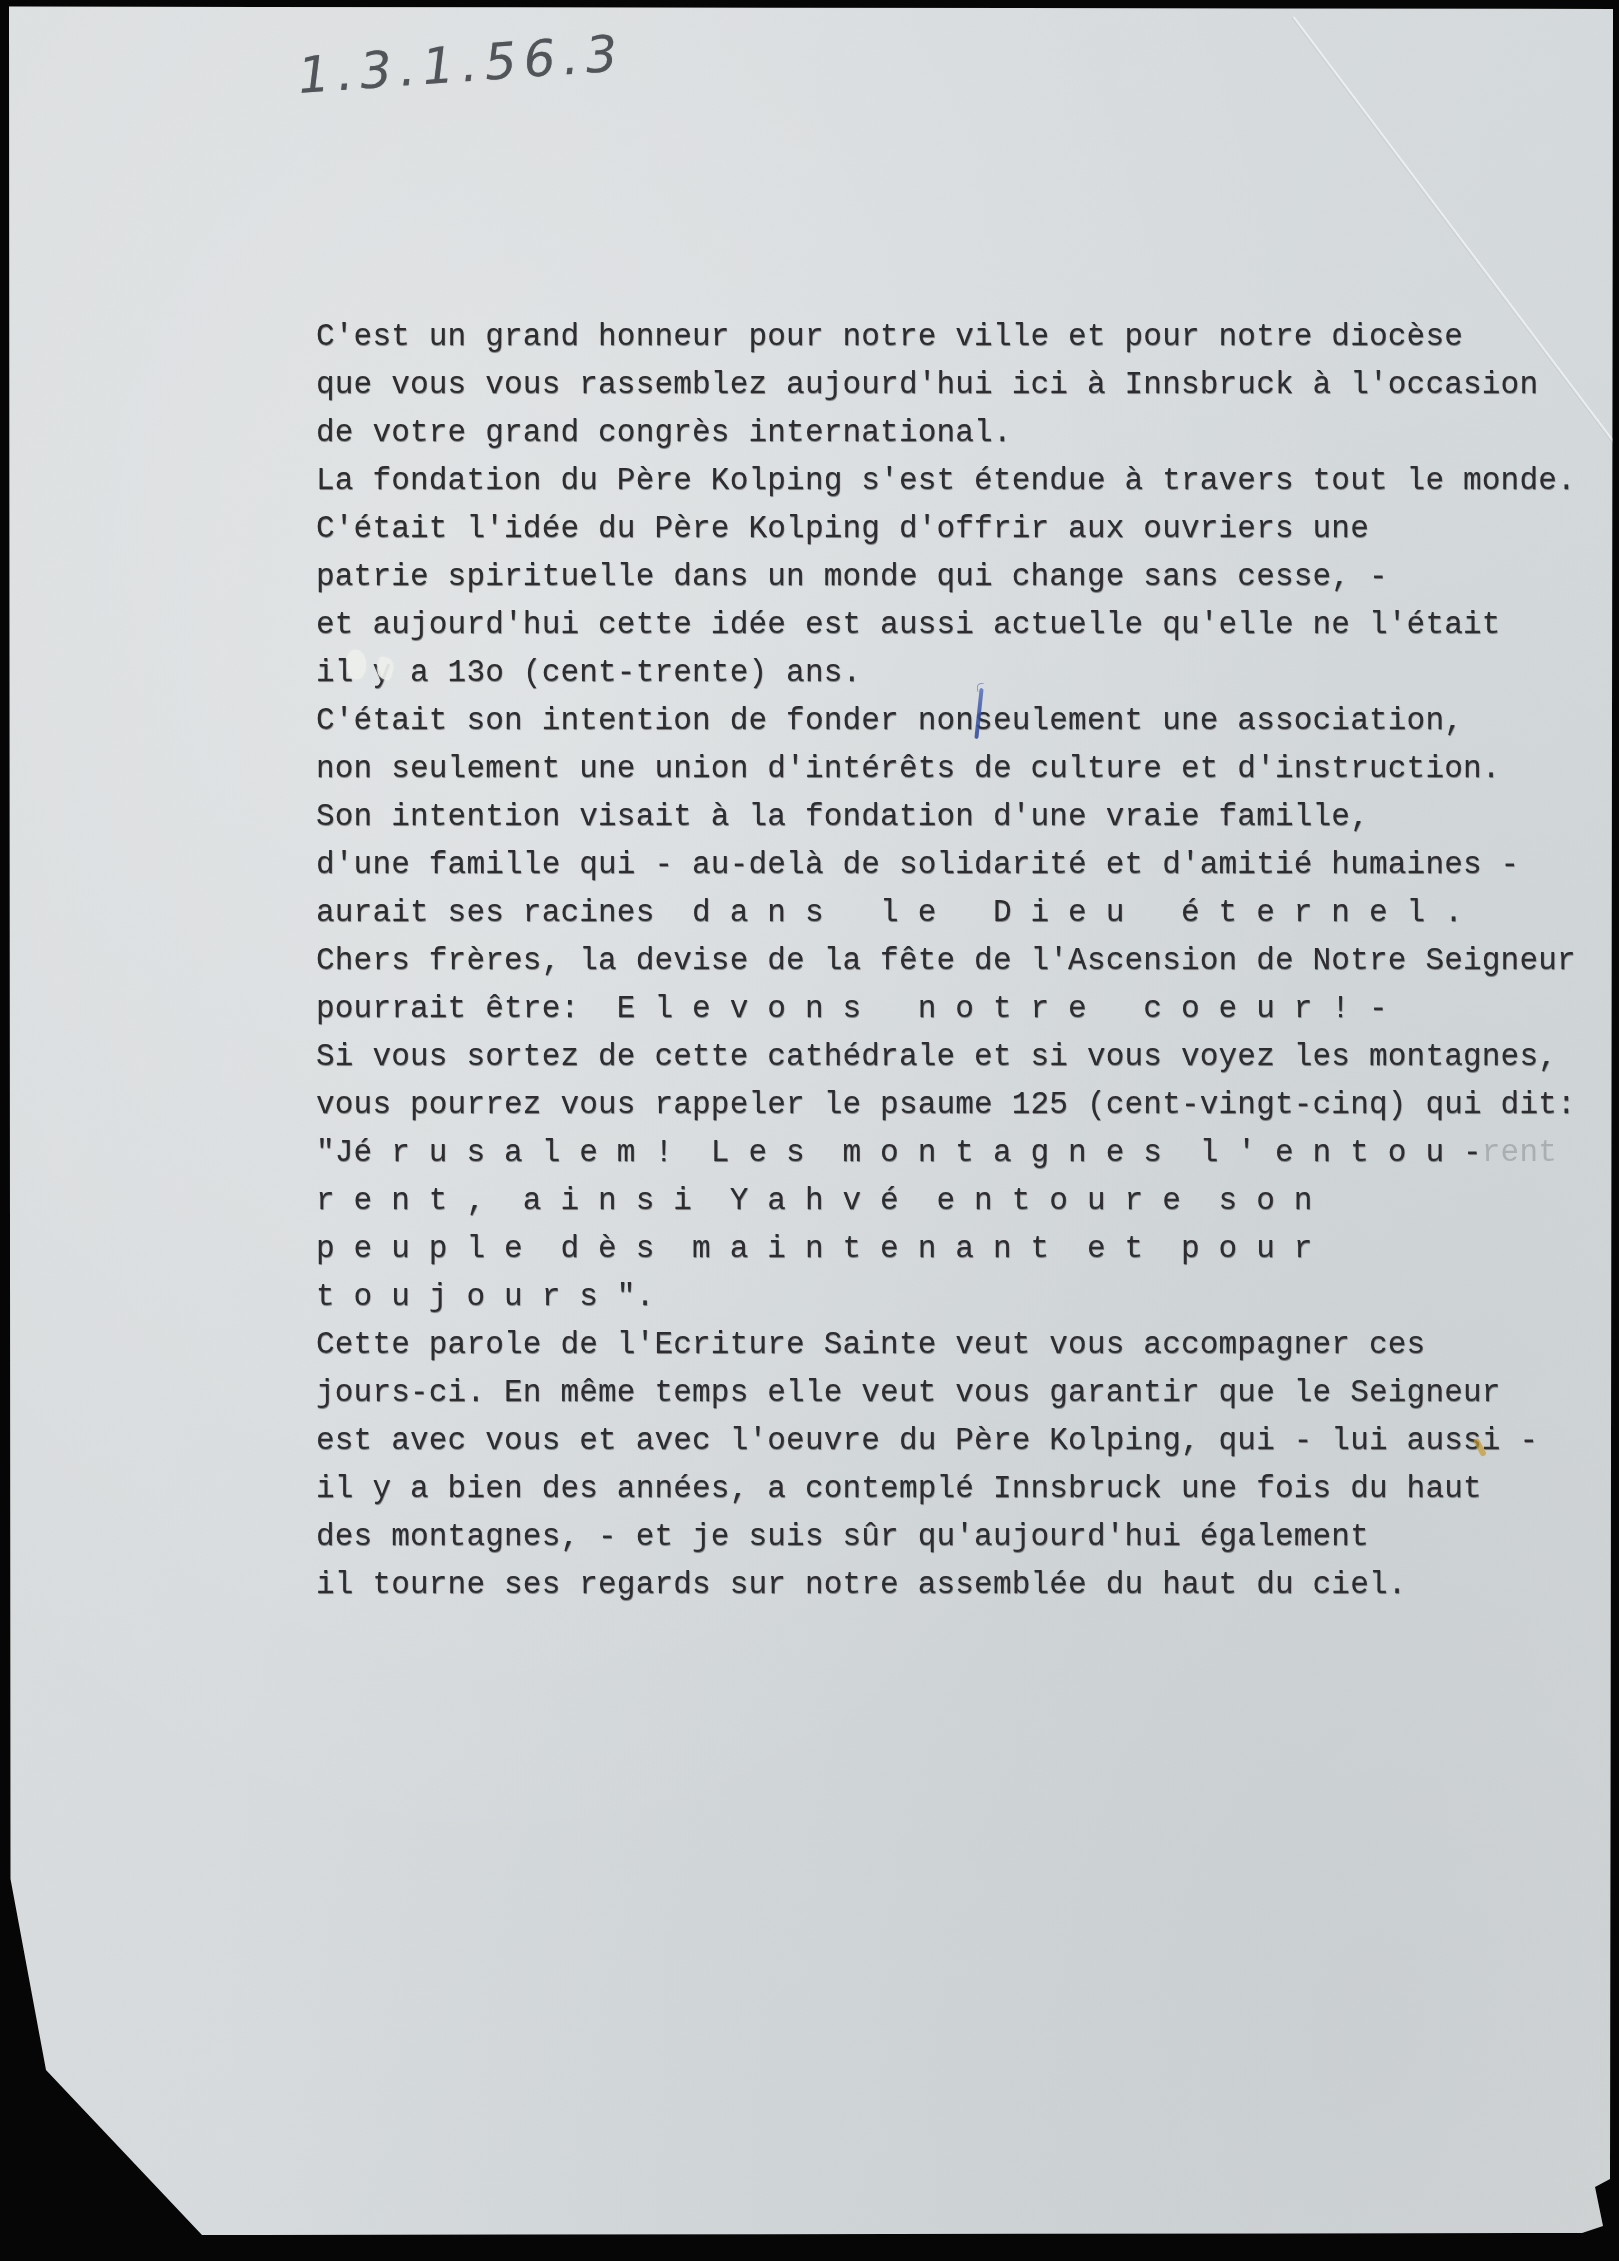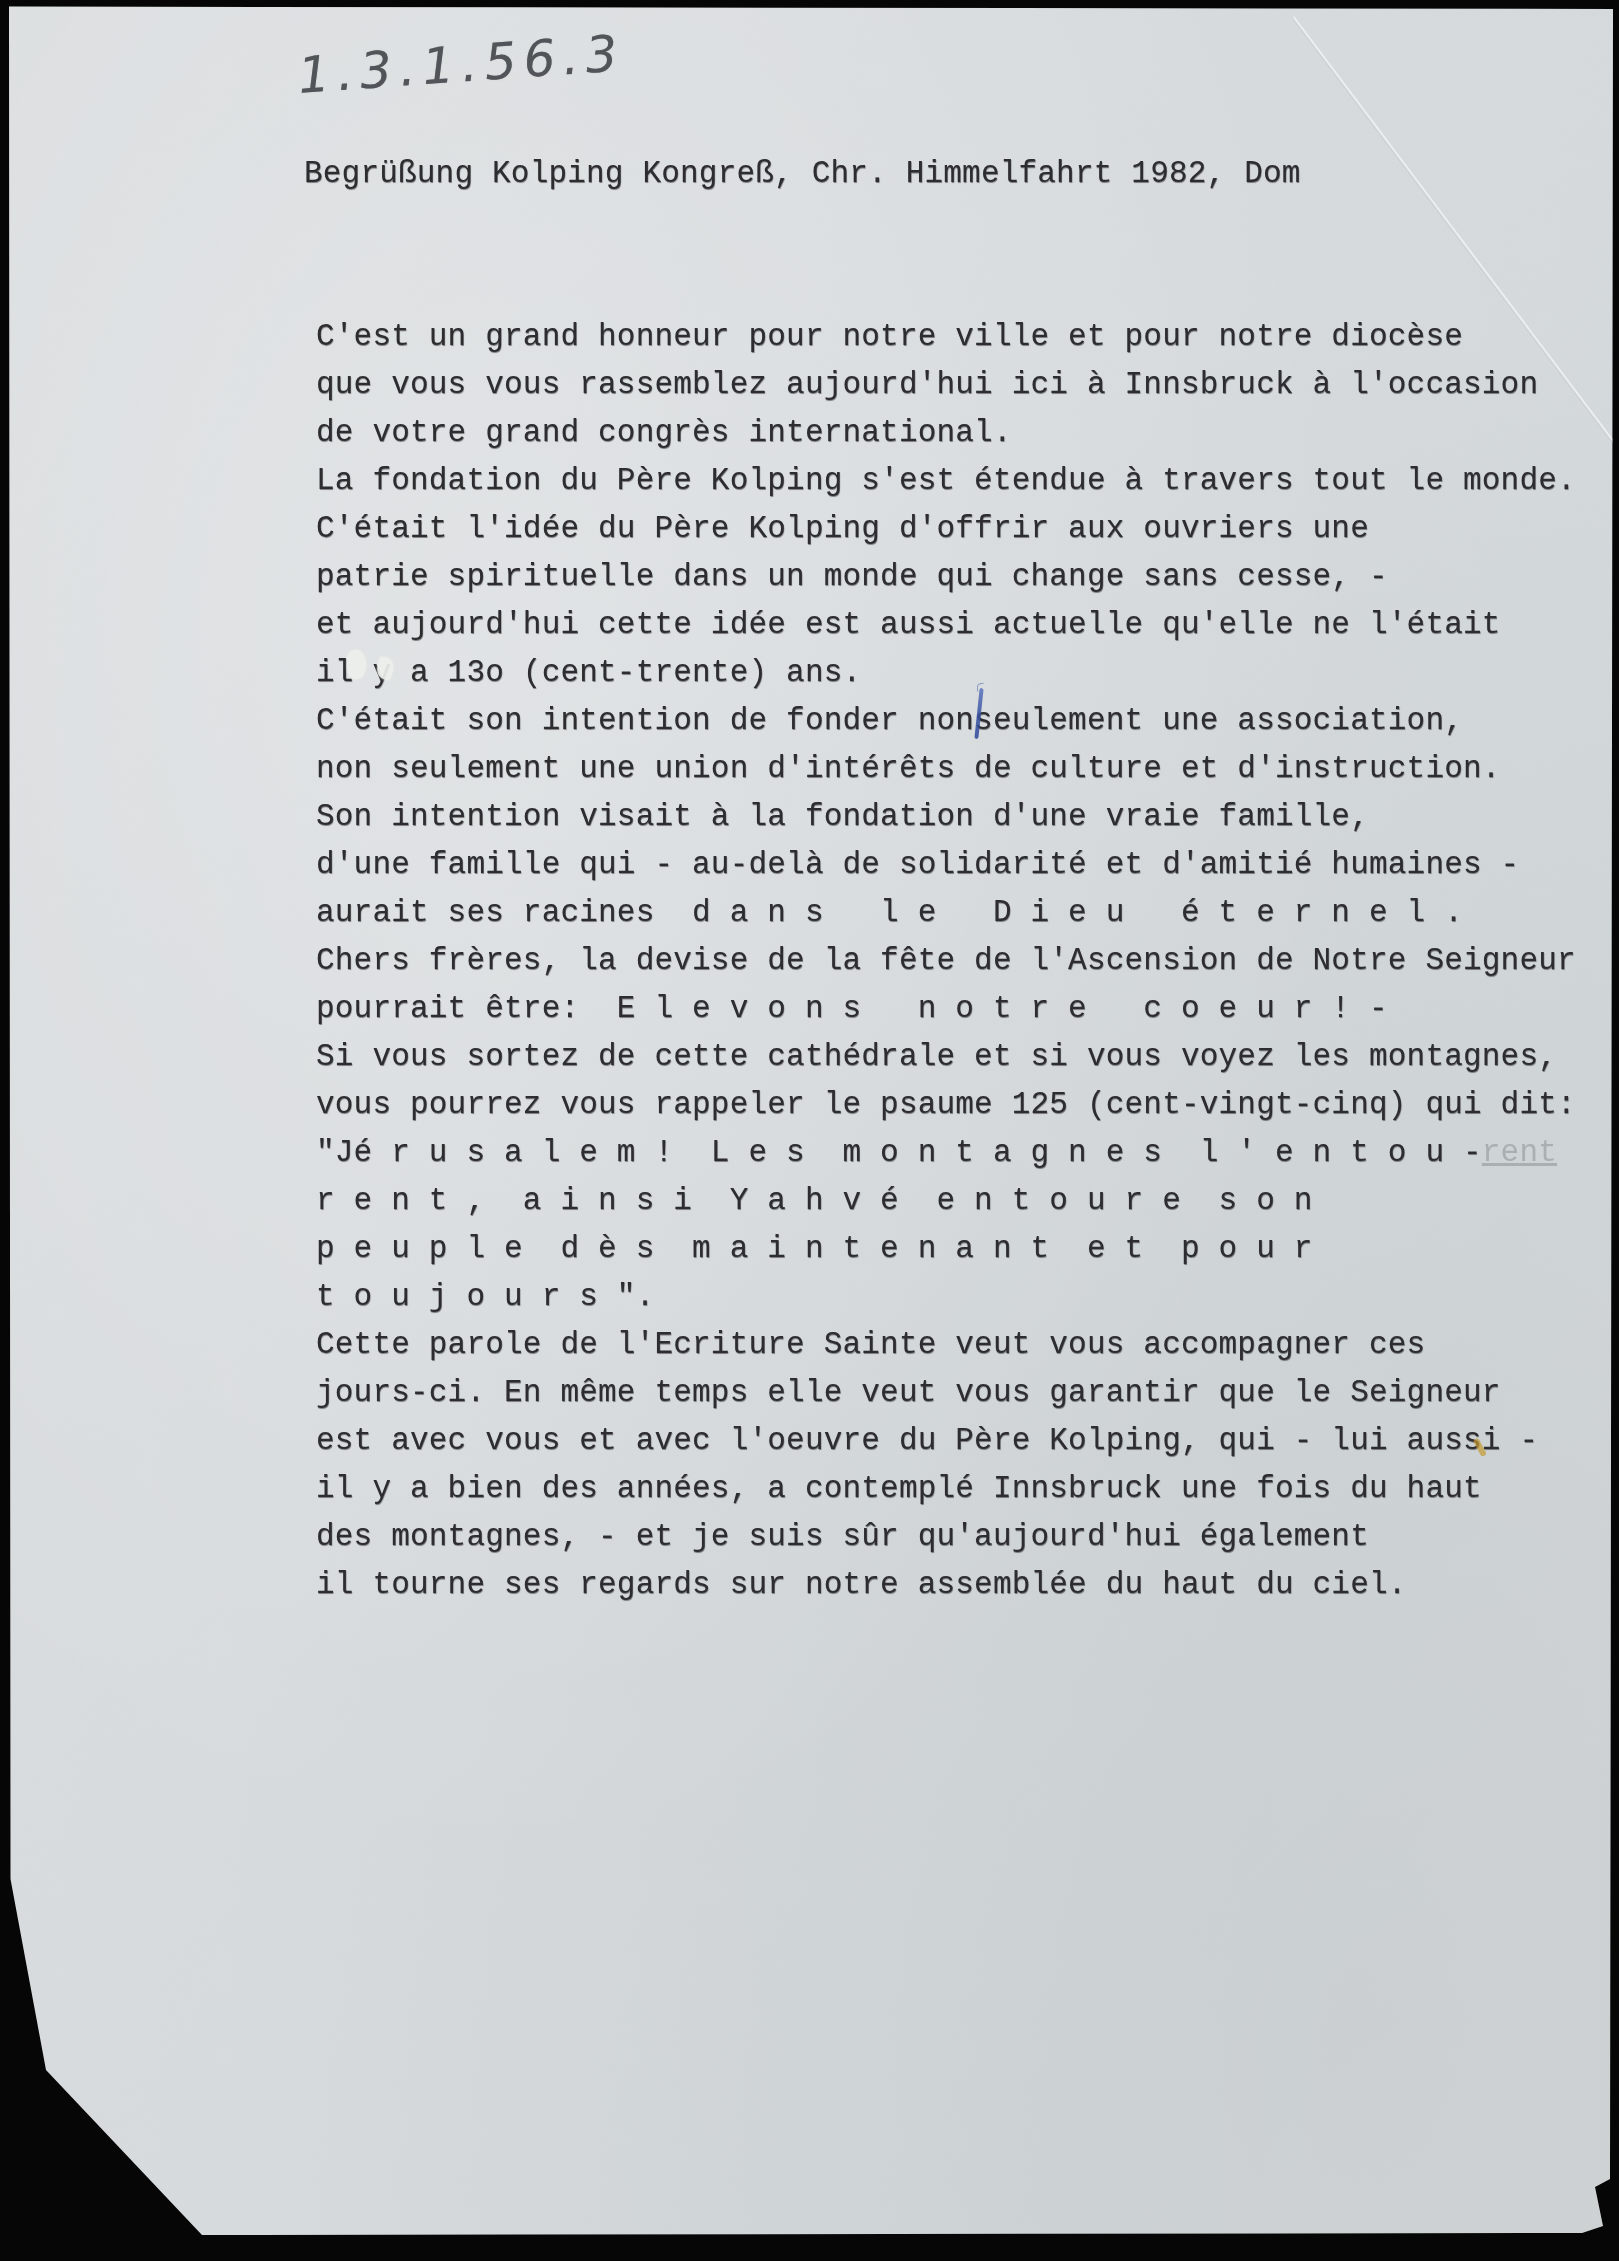--- a/index.html
+++ b/index.html
@@ -48,21 +48,20 @@
     font-size:31px;line-height:48px;letter-spacing:0.2px;
     color:#2d2d30;white-space:pre;
     text-shadow:0.5px 0.5px 0.7px rgba(45,45,48,0.55);
     margin-left:12px;
   }
   .line{height:48px;}
   .erased{
     color:rgba(75,80,85,0.28);
     text-shadow:none;
     filter:blur(0.5px);
-    text-decoration:underline;
   }
   .whiteout{
     position:absolute;background:#eef0ec;opacity:0.92;border-radius:40% 55% 50% 45%;
     box-shadow:0 0 2.4px rgba(240,242,238,0.9);
   }
   .w1{left:347px;top:650px;width:19.4px;height:29px;}
   .w2{left:377px;top:658px;width:16px;height:21px;transform:rotate(18deg);border-radius:20% 50% 20% 60%;}
   .pen-blue{
     position:absolute;left:977px;top:688px;width:4px;height:51px;
     background:linear-gradient(180deg,#5a73bd 0%,#3c56a6 45%,#2f479a 100%);
@@ -96,21 +95,20 @@
 
     <div class="crease"></div>
 
     <svg class="folded-corner" width="1620" height="2261" viewBox="0 0 2000 2792">
       <polygon points="56,2572 88,2792 168,2758" fill="#ece9da"></polygon>
       <polygon points="56,2572 88,2792 168,2758" fill="none" stroke="#c9c6b6" stroke-width="1.5"></polygon>
     </svg>
 
     <div class="handwritten">1.3.1.56.3</div>
 
-    <div class="title">Begrüßung Kolping Kongreß, Chr. Himmelfahrt 1982, Dom</div>
 
     <div class="body" id="body-text"><div class="line">C'est un grand honneur pour notre ville et pour notre diocèse</div><div class="line">que vous vous rassemblez aujourd'hui ici à Innsbruck à l'occasion</div><div class="line">de votre grand congrès international.</div><div class="line">La fondation du Père Kolping s'est étendue à travers tout le monde.</div><div class="line">C'était l'idée du Père Kolping d'offrir aux ouvriers une</div><div class="line">patrie spirituelle dans un monde qui change sans cesse, -</div><div class="line">et aujourd'hui cette idée est aussi actuelle qu'elle ne l'était</div><div class="line">il y a 13o (cent-trente) ans.</div><div class="line">C'était son intention de fonder nonseulement une association,</div><div class="line">non seulement une union d'intérêts de culture et d'instruction.</div><div class="line">Son intention visait à la fondation d'une vraie famille,</div><div class="line">d'une famille qui - au-delà de solidarité et d'amitié humaines -</div><div class="line">aurait ses racines  d a n s   l e   D i e u   é t e r n e l .</div><div class="line">Chers frères, la devise de la fête de l'Ascension de Notre Seigneur</div><div class="line">pourrait être:  E l e v o n s   n o t r e   c o e u r ! -</div><div class="line">Si vous sortez de cette cathédrale et si vous voyez les montagnes,</div><div class="line">vous pourrez vous rappeler le psaume 125 (cent-vingt-cinq) qui dit:</div><div class="line">"Jé r u s a l e m !  L e s  m o n t a g n e s  l ' e n t o u -<span class="erased">rent</span></div><div class="line">r e n t ,  a i n s i  Y a h v é  e n t o u r e  s o n</div><div class="line">p e u p l e  d è s  m a i n t e n a n t  e t  p o u r</div><div class="line">t o u j o u r s ".</div><div class="line">Cette parole de l'Ecriture Sainte veut vous accompagner ces</div><div class="line">jours-ci. En même temps elle veut vous garantir que le Seigneur</div><div class="line">est avec vous et avec l'oeuvre du Père Kolping, qui - lui aussi -</div><div class="line">il y a bien des années, a contemplé Innsbruck une fois du haut</div><div class="line">des montagnes, - et je suis sûr qu'aujourd'hui également</div><div class="line">il tourne ses regards sur notre assemblée du haut du ciel.</div></div>
 
     <div class="whiteout w1"></div>
     <div class="whiteout w2"></div>
     <div class="pen-blue"></div>
     <div class="pen-yellow"></div>
 
   </div>
 </div>

